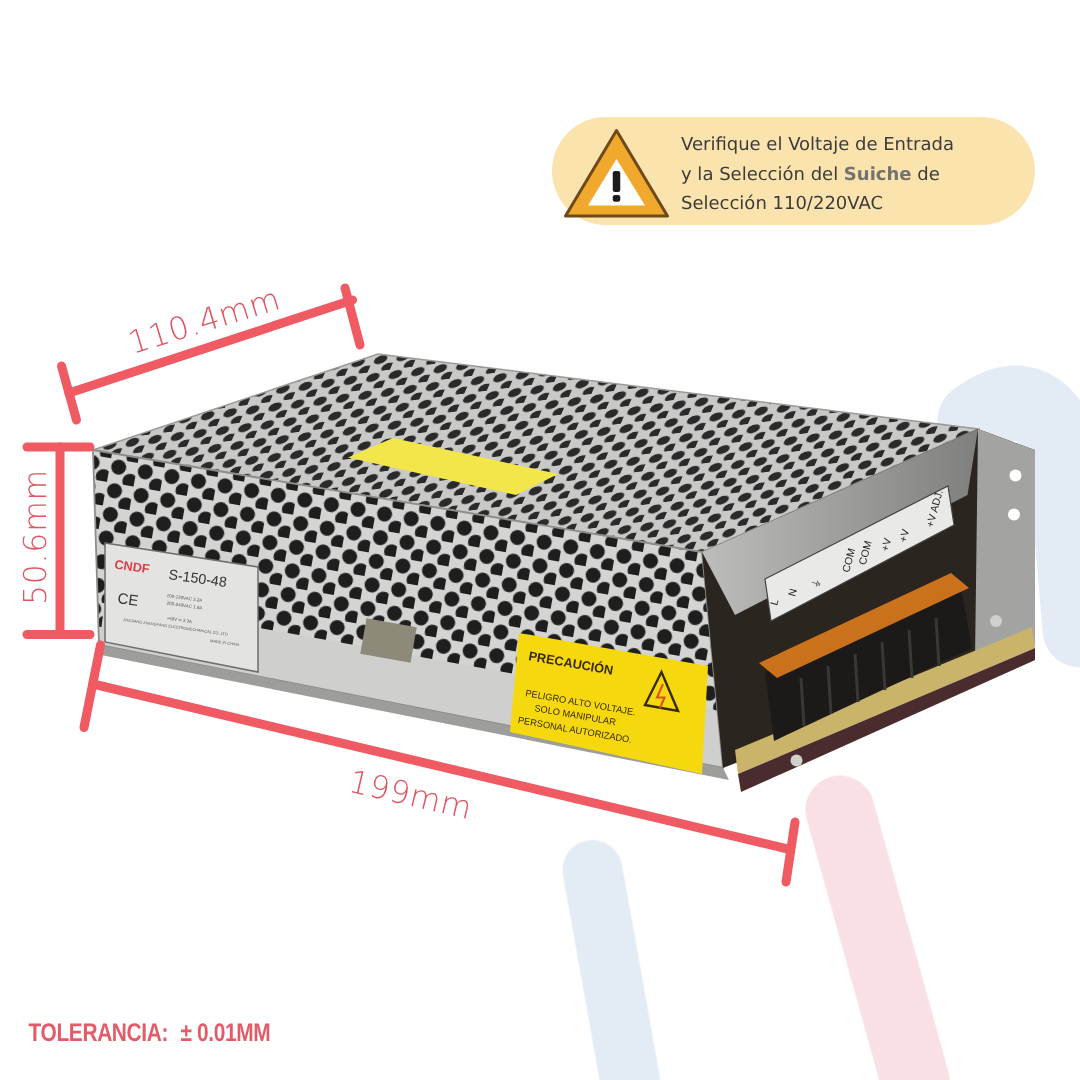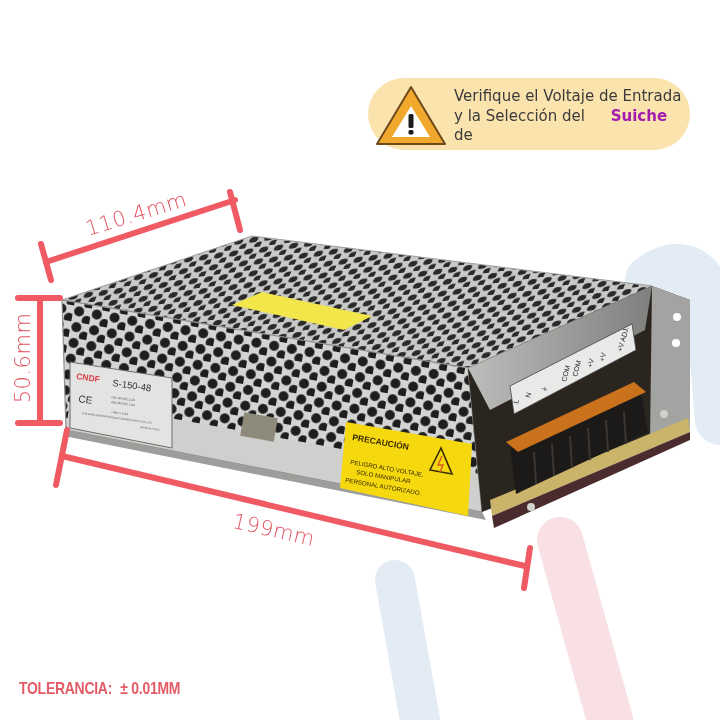--- a/index.html
+++ b/index.html
@@ -1,20 +1,20 @@
 <!DOCTYPE html>
 <html><head>
 <meta charset="utf-8">
 <style>
   html, body { margin:0; padding:0; }
   body { width:720px; height:720px; background:#ffffff; position:relative; overflow:hidden; font-family:"DejaVu Sans", sans-serif; }
   .stage { position:absolute; left:0; top:0; width:720px; height:720px; }
   .callout { position:absolute; left:368px; top:78px; width:322px; height:72px; background:#fbe3ae; border-radius:36px; }
-  .callout-text { position:absolute; left:86px; top:9px; width:236px; font-size:15px; line-height:19.5px; color:#3b3b3b; font-family:"DejaVu Sans", sans-serif; }
-  .callout-text b { font-weight:bold; color:#a21caf;margin-left:21px; }
+  .callout-text { position:absolute; left:86px; top:9px; width:236px; font-size:12px; line-height:19.5px; color:#3b3b3b; font-family:"DejaVu Sans", sans-serif; }
+  .callout-text b { font-weight:bold; color:#737373; }
   .warn-icon { position:absolute; left:6px; top:6px; width:74px; height:64px; }
   .dim-label { position:absolute; color:#e05561; font-family:"DejaVu Sans", sans-serif; font-weight:300; white-space:nowrap; transform-origin:center center; }
   .dim-width { left:84px; top:202px; font-size:21px; transform:rotate(-17deg); letter-spacing:0.5px; }
   .dim-height { left:-22px; top:346px; font-size:21px; transform:rotate(-90deg); letter-spacing:0.5px; }
   .dim-length { left:232px; top:518px; font-size:21px; transform:rotate(13deg); letter-spacing:0.5px; }
   .tolerance { position:absolute; left:19px; top:679px; font-family:"Liberation Sans", sans-serif; font-weight:bold; font-size:17px; color:#e35b67; letter-spacing:-0.3px; transform:scaleX(0.82); transform-origin:left center; white-space:nowrap; }
   .tolerance span { margin-right:10px; }
 </style>
 </head>
 <body>
@@ -147,18 +147,19 @@
 <div class="callout">
   <svg class="warn-icon" viewBox="0 0 74 64">
     <path d="M37 3 L71 60 L3 60 Z" fill="#f0a92c" stroke="#6e4a1a" stroke-width="2" stroke-linejoin="round"></path>
     <path d="M37 22 L56 53 L18 53 Z" fill="#ffffff"></path>
     <rect x="34.5" y="30" width="5" height="14" rx="1.5" fill="#1c1c1c"></rect>
     <rect x="34.5" y="46" width="5" height="4.5" rx="1.5" fill="#1c1c1c"></rect>
   </svg>
   <div class="callout-text">
     <div>Verifique el Voltaje de Entrada</div>
     <div><span>y la Selección del </span><b>Suiche</b><span> de</span></div>
+    <div>Selección 110/220VAC</div>
   </div>
 </div>
 
 <div class="tolerance">
   <span>TOLERANCIA:</span><span>± 0.01MM</span>
 </div>
 
 </body></html>

